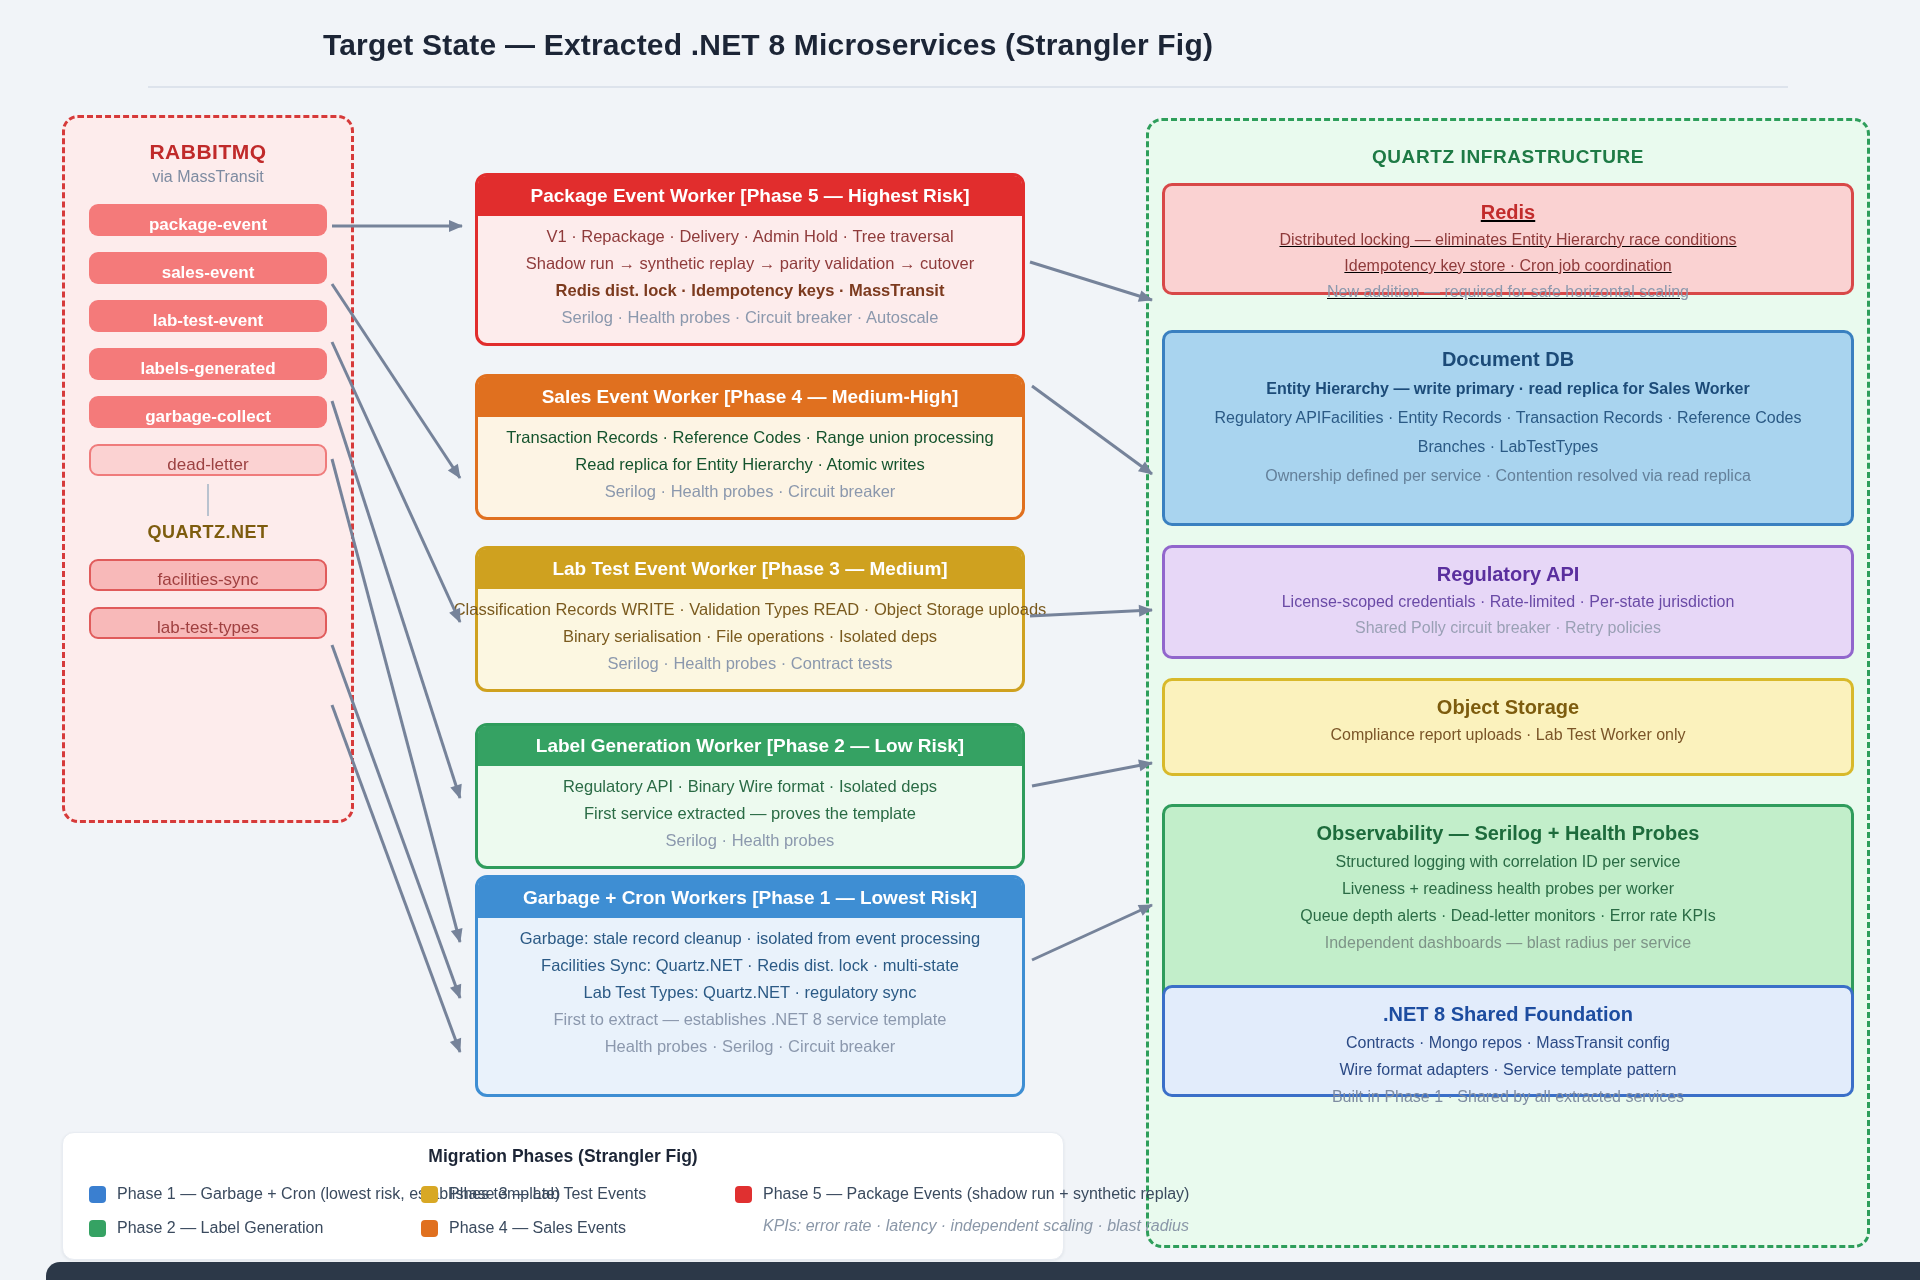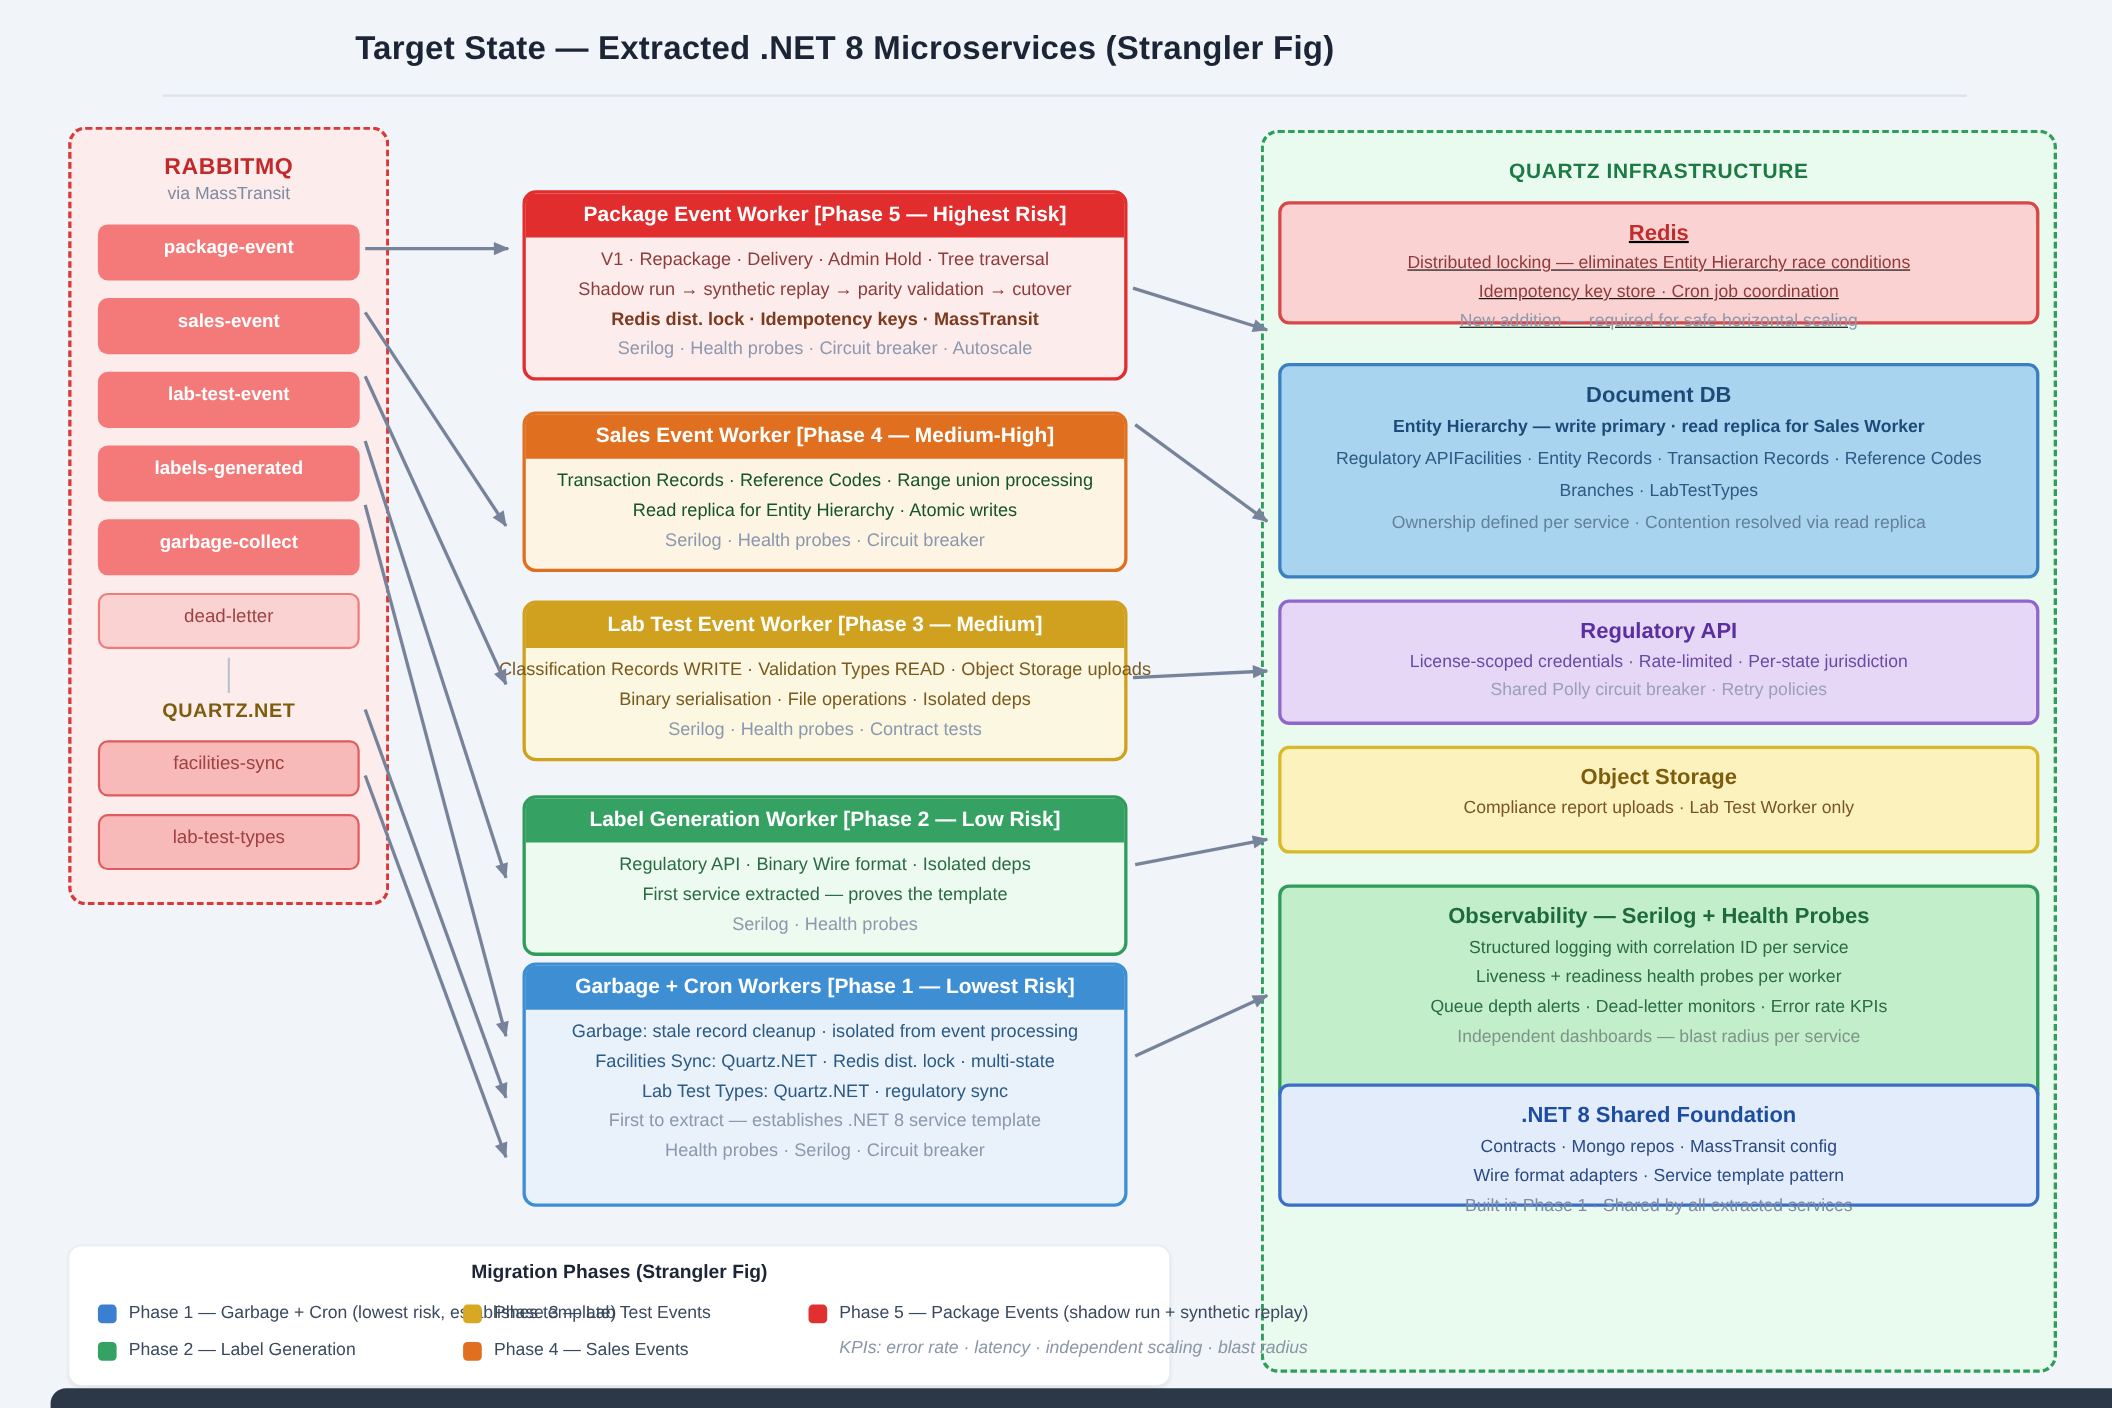--- a/index.html
+++ b/index.html
@@ -18,21 +18,21 @@
   .title-divider{position:absolute;left:148px;top:86px;width:1640px;height:2px;background:#dde3ec;}
 
   
   .panel-left{
     position:absolute;left:62px;top:115px;width:292px;height:708px;
     border:3px dashed #d63a3a;border-radius:16px;background:#fdecec;box-sizing:border-box;
   }
   .rp-title{margin-top:22px;text-align:center;font-size:21px;font-weight:bold;color:#c02a2a;letter-spacing:.5px;}
   .rp-sub{text-align:center;font-size:16px;color:#7d8ba1;margin-top:4px;}
   .pill{
-    box-sizing:border-box;height:51px;line-height:42px;border-radius:9px;margin:16px 24px 0;
+    box-sizing:border-box;height:32px;line-height:42px;border-radius:9px;margin:16px 24px 0;
     font-size:17px;font-weight:bold;color:#fff;background:#f47a7a;text-align:center;
   }
   .pill.first{margin-top:18px;}
   .pill.outline{background:#fbd2d2;border:2px solid #ef7b7b;color:#9c4242;font-weight:normal;line-height:38px;}
   .pill.job{background:#f8b9b9;border:2px solid #e05b5b;color:#a04040;font-weight:normal;line-height:38px;}
   .q-connector{width:2px;height:32px;background:#b9c2cf;margin:8px auto 0;}
   .quartz-title{text-align:center;font-weight:bold;font-size:18px;color:#7d5c0e;margin-top:6px;letter-spacing:.5px;}
 
   
   .worker{

